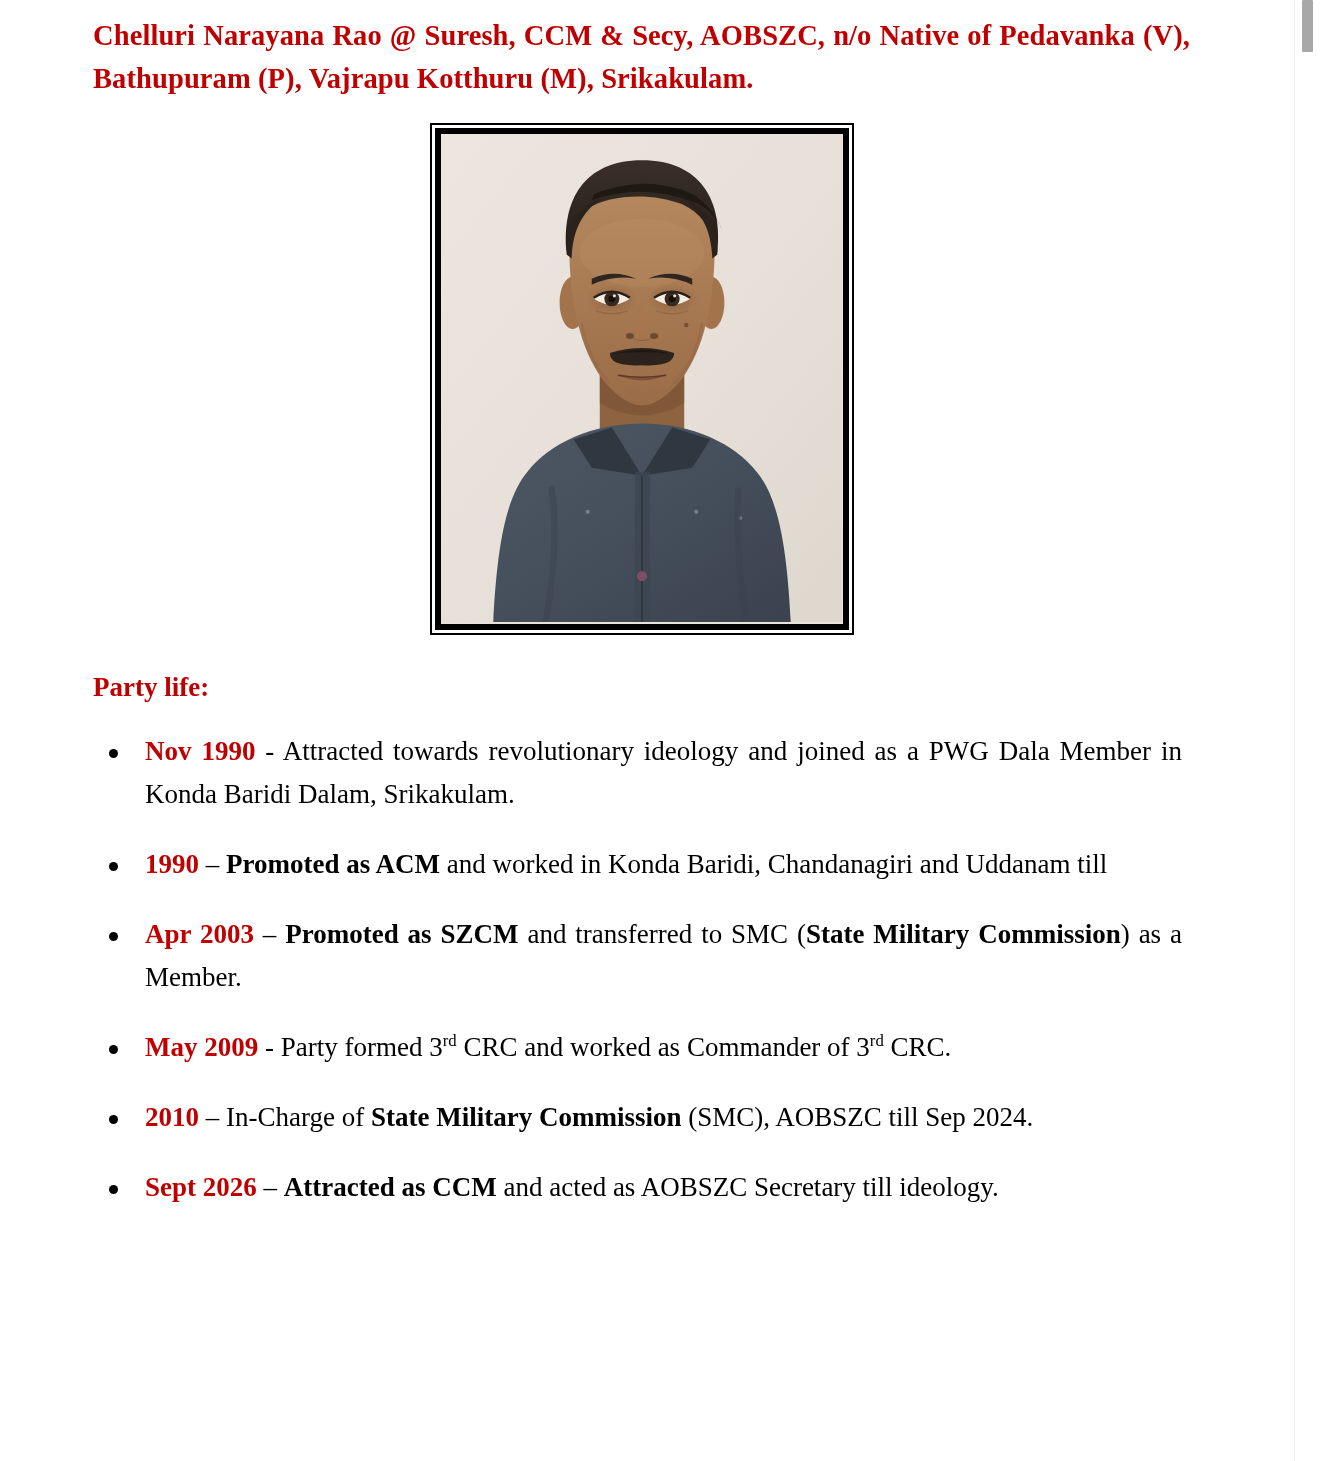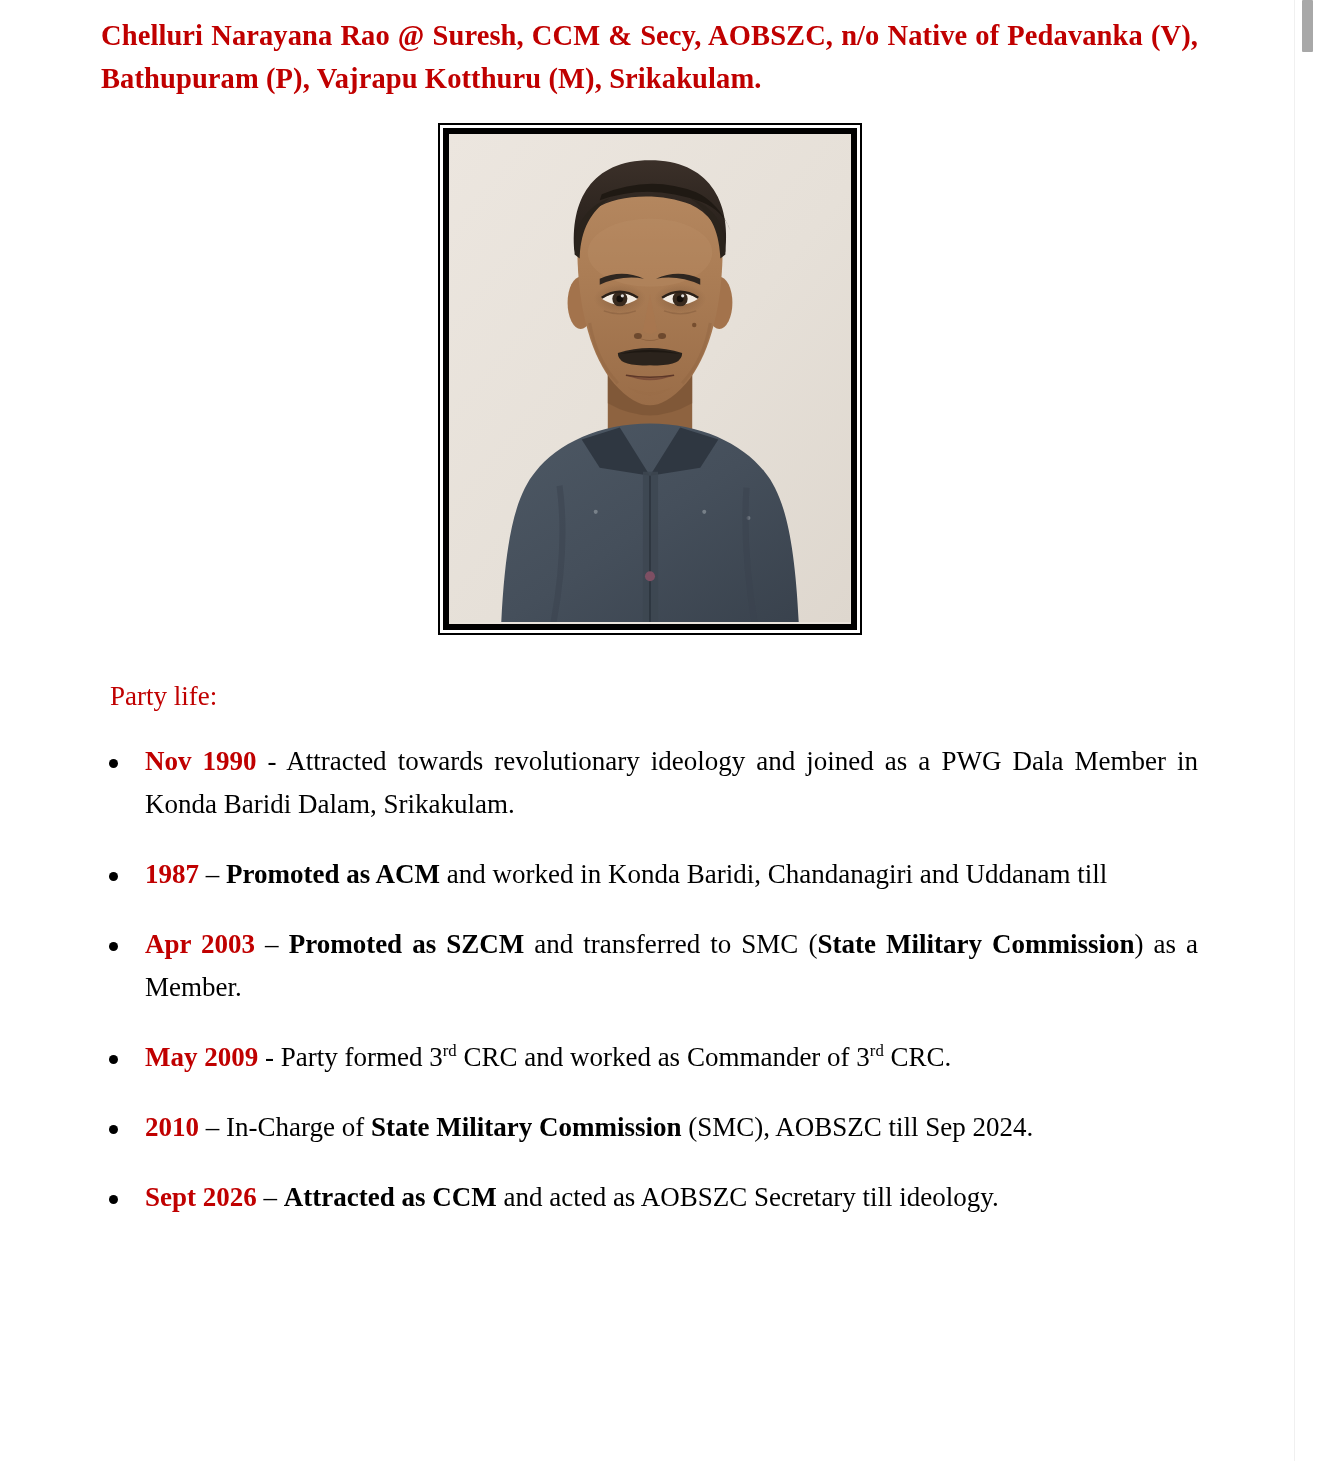--- a/index.html
+++ b/index.html
@@ -12,21 +12,21 @@
     height: 1461px;
     position: relative;
     overflow: hidden;
     font-family: "Liberation Serif", "DejaVu Serif", serif;
     background: #ffffff;
   }
 
   
   .page {
     position: absolute;
-    left: 8px; top: 0;
+    left: 0; top: 0;
     width: 1294px;
     height: 1461px;
     background: #ffffff;
     box-sizing: border-box;
   }
 
   .doc-body {
     position: absolute;
     left: 93px;
     top: 14px;
@@ -70,31 +70,31 @@
   }
   .portrait {
     position: absolute;
     inset: 0;
     display: block;
   }
 
   
   .section-head {
     color: #C00000;
-    font-weight: normal;
+    font-weight: bold;
     font-size: 27px;
     line-height: 34px;
-    margin: 9px;
+    margin: 0;
     padding-top: 35px;
   }
 
   
   ul.party-list {
     list-style: none;
-    margin: 0;
+    margin: 8px;
     padding: 0;
     padding-top: 18px;
   }
   ul.party-list > li {
     position: relative;
     padding-left: 44px;
     margin-bottom: 27px;
     font-size: 27px;
     line-height: 43px;
     color: #000000;
@@ -284,21 +284,21 @@
 
     <p class="section-head">Party life:</p>
 
     <ul class="party-list">
 
       <li>
         <span class="d-date">Nov 1990</span><span> - </span><span>Attracted towards revolutionary ideology and joined as a PWG Dala Member in Konda Baridi Dalam, Srikakulam.</span>
       </li>
 
       <li>
-        <span class="d-date">1987</span><span> – </span><span class="d-bold">Promoted as ACM</span><span> and worked in Konda Baridi, Chandanagiri and Uddanam till</span>
+        <span class="d-date">1990</span><span> – </span><span class="d-bold">Promoted as ACM</span><span> and worked in Konda Baridi, Chandanagiri and Uddanam till</span>
       </li>
 
 
       <li>
         <span class="d-date">Apr 2003</span><span> – </span><span class="d-bold">Promoted as SZCM</span><span> and transferred to SMC (</span><span class="d-bold">State Military Commission</span><span>) as a Member.</span>
       </li>
 
       <li class="single">
         <span class="d-date">May 2009</span><span> - </span><span>Party formed 3<sup>rd</sup> CRC and worked as Commander of 3<sup>rd</sup> CRC.</span>
       </li>

